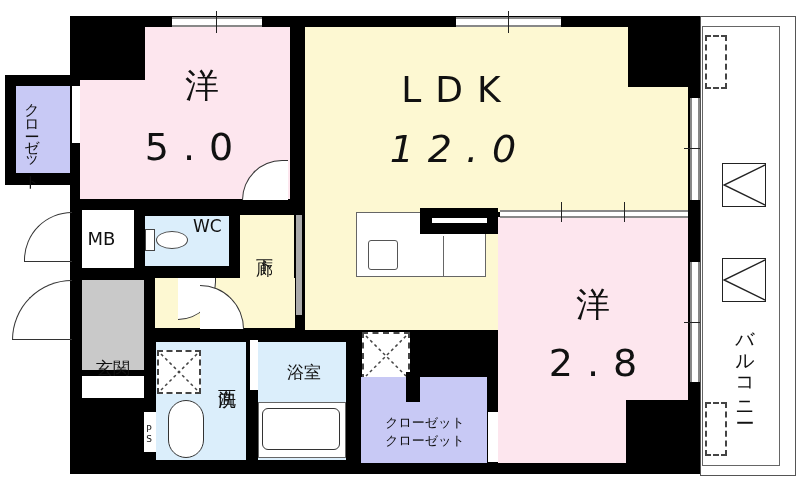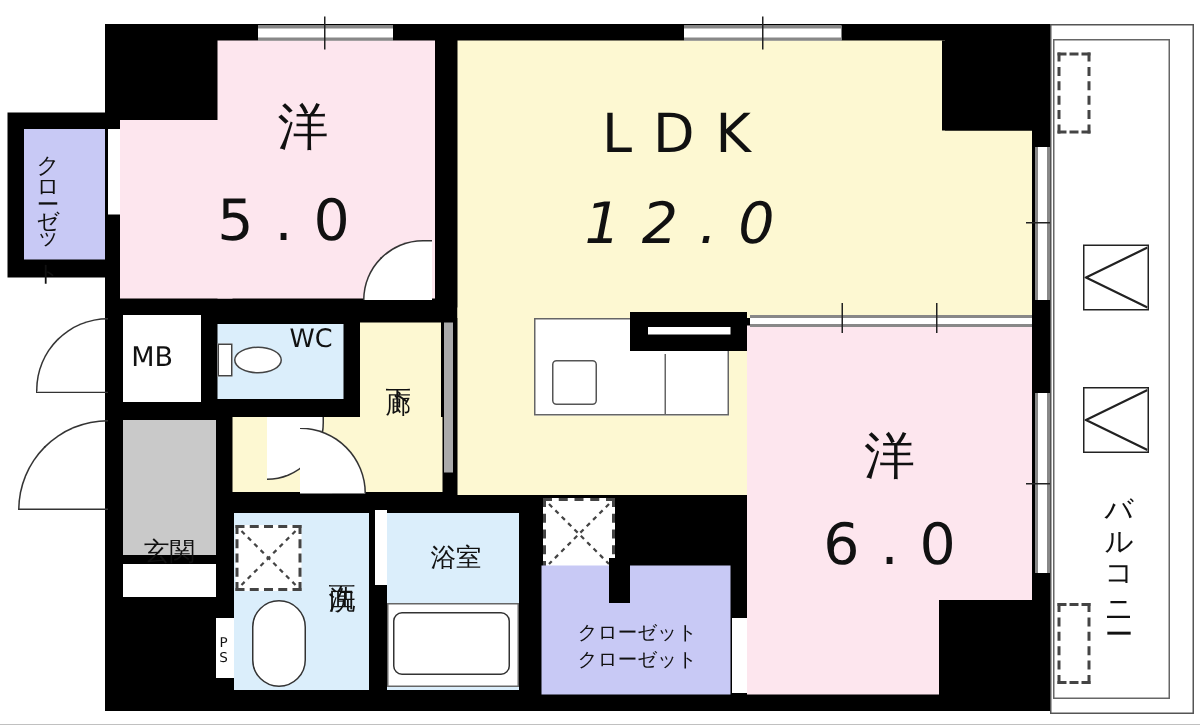--- a/index.html
+++ b/index.html
@@ -52,21 +52,21 @@
 <div class="abs dashed-box" style="left:362px;top:332px;width:48px;height:48px;background:#fff;">
   <svg width="44" height="44" style="position:absolute;left:0;top:0;">
     <line x1="2" y1="2" x2="42" y2="42" stroke="#444" stroke-width="1.5" stroke-dasharray="3,3"></line>
     <line x1="42" y1="2" x2="2" y2="42" stroke="#444" stroke-width="1.5" stroke-dasharray="3,3"></line>
   </svg>
 </div>
 
 <div class="abs" style="left:498px;top:217px;width:190px;height:246px;background:#fde6ee;"></div>
 <div class="abs wall" style="left:626px;top:400px;width:76px;height:74px;"></div>
 <div class="label" style="left:563px;top:287px;width:60px;font-size:34px;">洋</div>
-<div class="label" style="left:535px;top:344px;width:130px;font-size:38px;letter-spacing:14px;">6.0</div>
+<div class="label" style="left:535px;top:344px;width:130px;font-size:38px;letter-spacing:14px;">2.8</div>
 <div class="abs win" style="left:500px;top:210px;width:188px;height:8px;"></div>
 <div class="tick" style="left:561px;top:202px;width:1px;height:20px;"></div>
 <div class="tick" style="left:624px;top:202px;width:1px;height:20px;"></div>
 <div class="abs" style="left:488px;top:412px;width:10px;height:50px;background:#fff;"></div>
 
 <div class="abs winv" style="left:690px;top:98px;width:10px;height:102px;"></div>
 <div class="tick" style="left:684px;top:148px;width:22px;height:1px;"></div>
 <div class="abs winv" style="left:690px;top:262px;width:10px;height:120px;"></div>
 <div class="tick" style="left:684px;top:322px;width:22px;height:1px;"></div>
 

